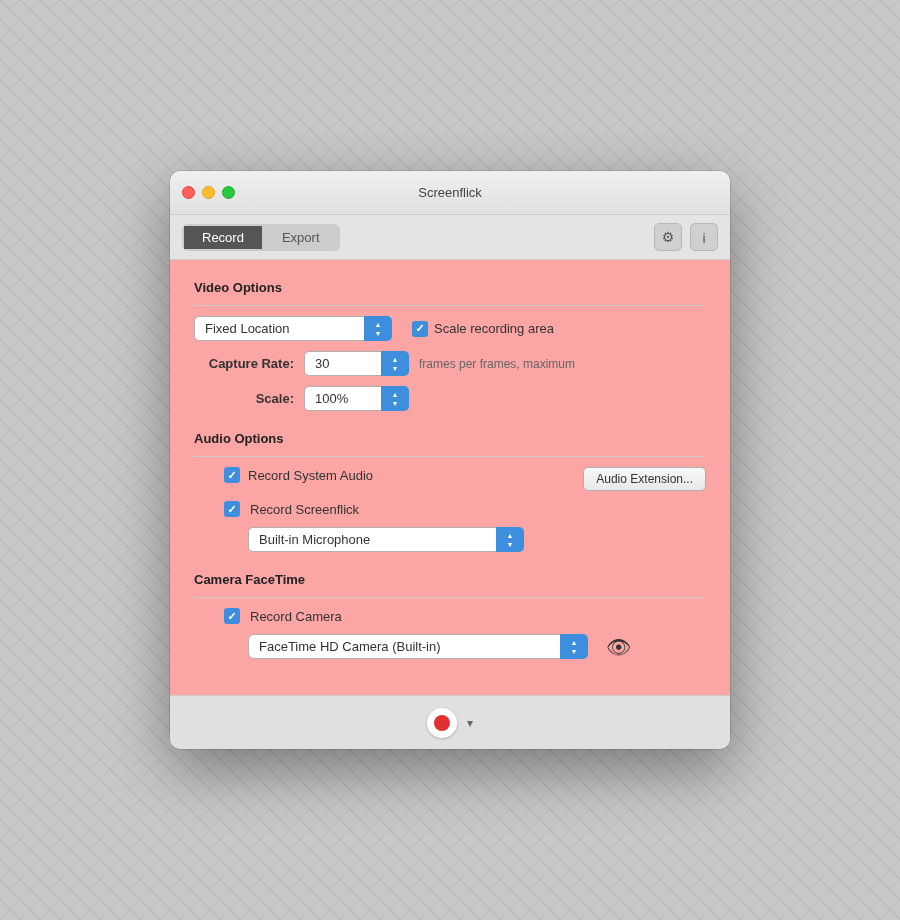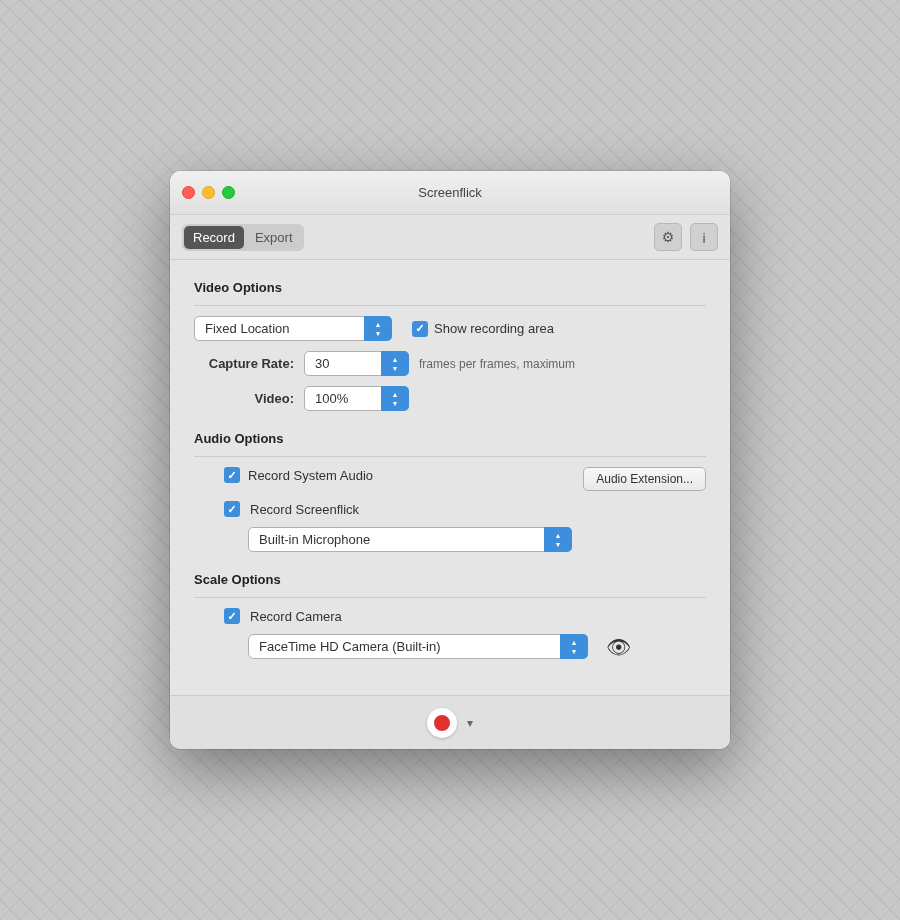--- a/index.html
+++ b/index.html
@@ -12,21 +12,21 @@
       background-size: 20px 20px;
       display: flex;
       align-items: center;
       justify-content: center;
       min-height: 920px;
       font-family: -apple-system, "Helvetica Neue", Arial, sans-serif;
     }
 
     .window {
       width: 560px;
-      background: #e5e5e5;
+      background: #fca5a5;
       border-radius: 10px;
       box-shadow: 0 20px 60px rgba(0,0,0,0.4), 0 0 0 0.5px rgba(0,0,0,0.2);
       overflow: hidden;
     }
 
     
     .titlebar {
       background: linear-gradient(to bottom, #f0f0f0, #e0e0e0);
       height: 44px;
       display: flex;
@@ -73,22 +73,22 @@
 
     .tab-group {
       display: flex;
       background: #ccc;
       border-radius: 6px;
       padding: 2px;
       gap: 2px;
     }
 
     .tab {
-      padding: 4px 9px;
-      border-radius: 5px;
+      padding: 4px 18px;
+      border-radius: 0;
       font-size: 13px;
       font-weight: 500;
       cursor: pointer;
       color: #555;
     }
     .tab.active {
       background: #555;
       color: #fff;
     }
 
@@ -163,21 +163,21 @@
       border-radius: 5px;
       padding: 4px 32px 4px 10px;
       font-size: 13px;
       color: #333;
       cursor: pointer;
       outline: none;
     }
 
     .select-box.wide { width: 198px; }
     .select-box.medium { width: 105px; }
-    .select-box.microphone { width: 324px; }
+    .select-box.microphone { width: 276px; }
     .select-box.camera { width: 340px; border-radius: 6px; }
 
     .select-arrow {
       position: absolute;
       right: 0;
       top: 0;
       bottom: 0;
       width: 28px;
       background: #3d8fde;
       border-radius: 0 5px 5px 0;
@@ -351,39 +351,39 @@
             <option>Fixed Location</option>
             <option>Follow Mouse</option>
             <option>Manual</option>
           </select>
           <div class="select-arrow"></div>
         </div>
         <div class="show-recording-area">
           <div class="checkbox-wrapper">
             <span class="checkbox-check">✓</span>
           </div>
-          <span class="checkbox-label">Show recording area</span>
+          <span class="checkbox-label">Scale recording area</span>
         </div>
       </div>
 
       <div class="form-row">
         <span class="form-label">Capture Rate:</span>
         <div class="select-wrapper">
           <select class="select-box medium">
             <option>24</option>
             <option selected="">30</option>
             <option>60</option>
           </select>
           <div class="select-arrow"></div>
         </div>
         <span class="fps-label">frames per frames, maximum</span>
       </div>
 
       <div class="form-row">
-        <span class="form-label">Video:</span>
+        <span class="form-label">Scale:</span>
         <div class="select-wrapper">
           <select class="select-box medium">
             <option>50%</option>
             <option>75%</option>
             <option selected="">100%</option>
             <option>200%</option>
           </select>
           <div class="select-arrow"></div>
         </div>
       </div>
@@ -415,21 +415,21 @@
           <select class="select-box microphone">
             <option selected="">Built-in Microphone</option>
             <option>External Microphone</option>
           </select>
           <div class="select-arrow"></div>
         </div>
       </div>
     </div>
 
     <div class="section">
-      <div class="section-header">Scale Options</div>
+      <div class="section-header">Camera FaceTime</div>
       <div class="section-divider"></div>
 
       <div class="form-row indented">
         <div class="checkbox-wrapper">
           <span class="checkbox-check">✓</span>
         </div>
         <span class="checkbox-label">Record Camera</span>
       </div>
 
       <div class="form-row double-indented">

